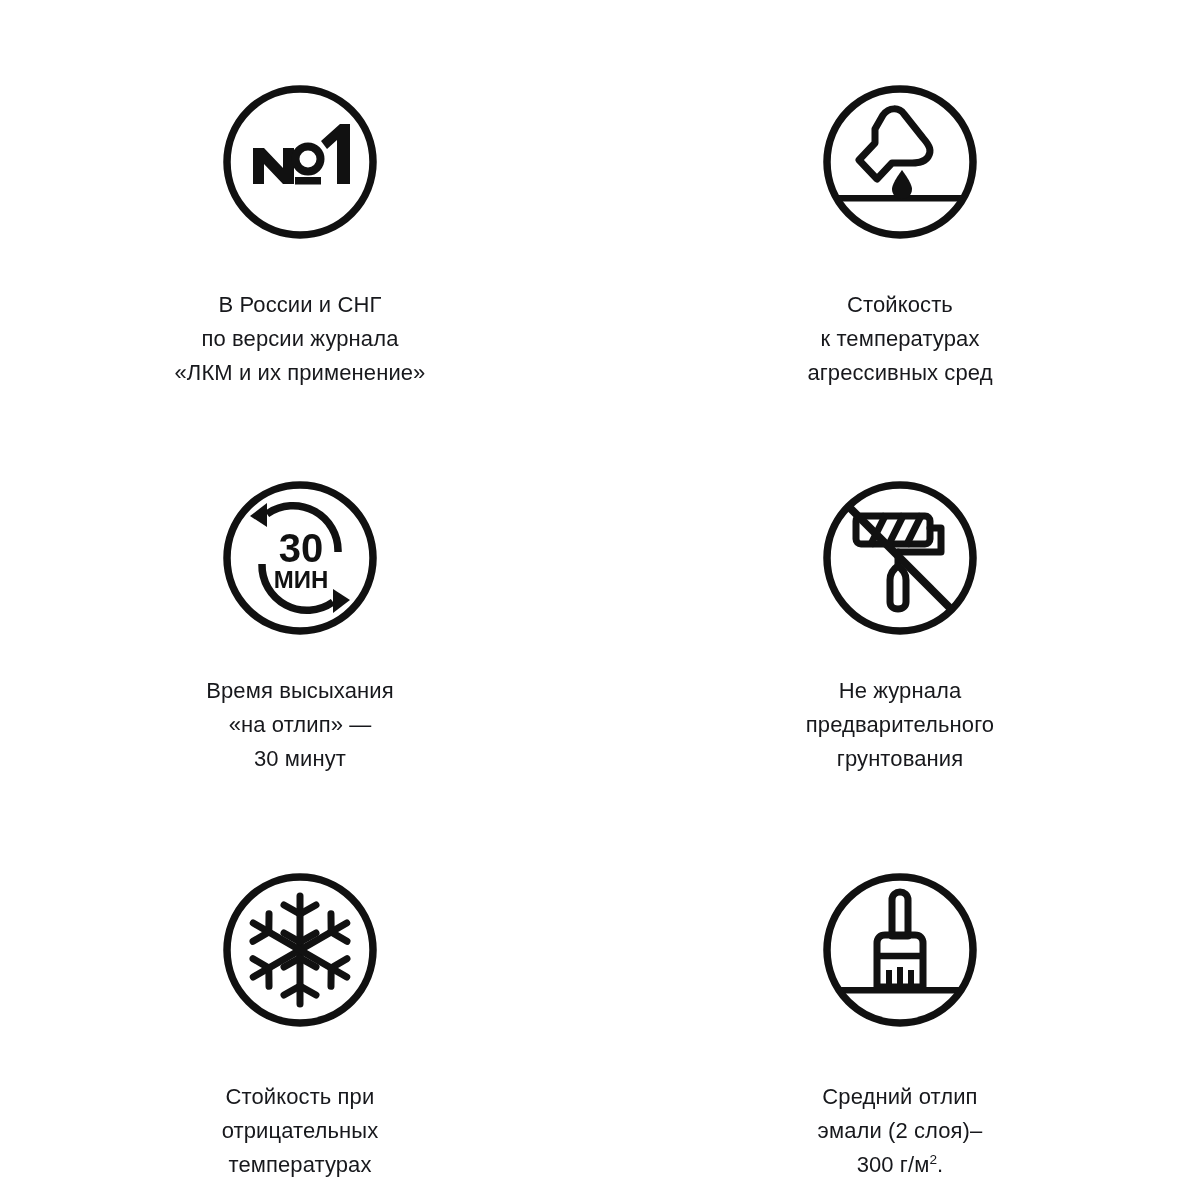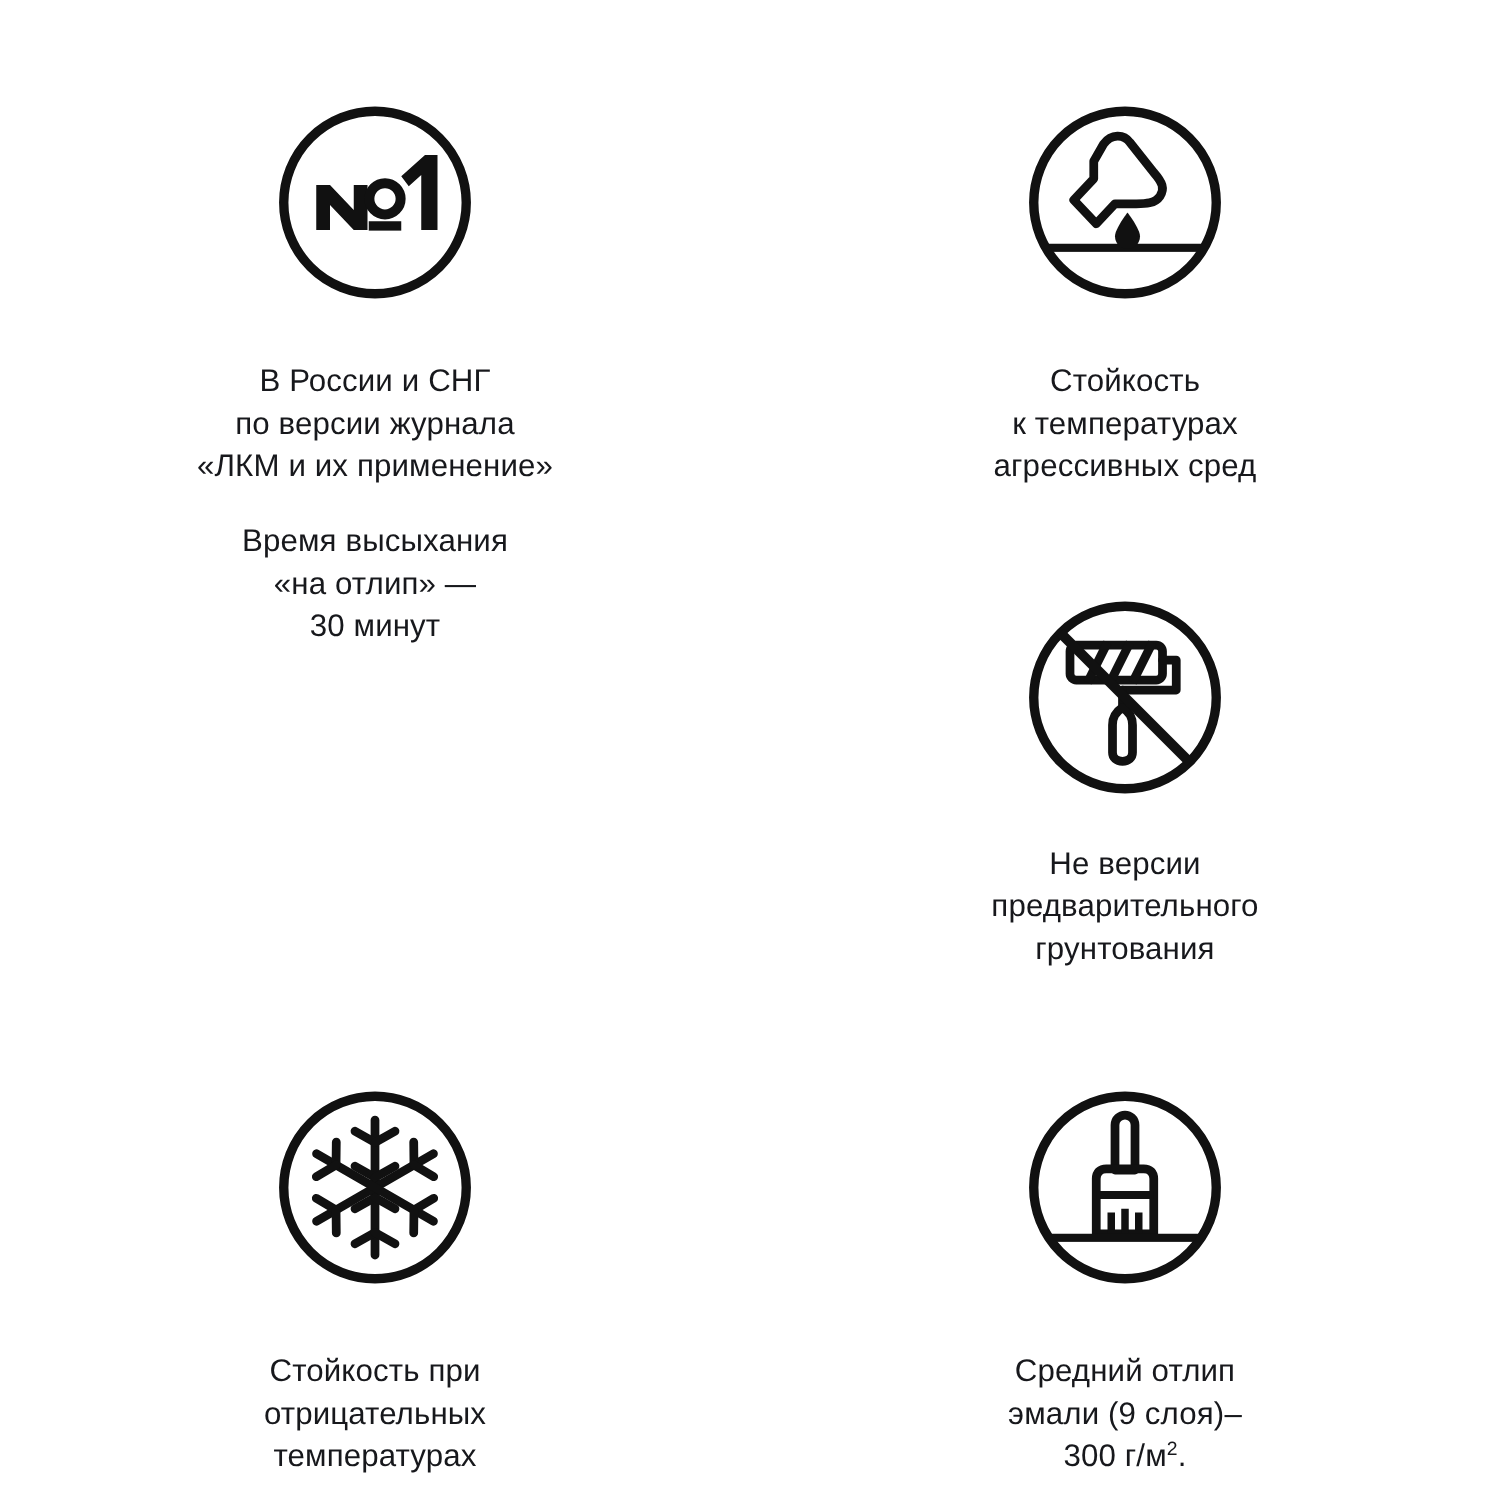--- a/index.html
+++ b/index.html
@@ -42,21 +42,21 @@
   .icon-wrap {
     width: 200px;
     height: 200px;
     display: flex;
     align-items: center;
     justify-content: center;
   }
   .caption {
     margin-top: 6px;
     text-align: center;
-    font-size: 25px;
+    font-size: 22px;
     line-height: 34px;
     font-weight: 400;
     letter-spacing: 0.1px;
     color: #17181c;
     white-space: pre-line;
     font-family: "Liberation Sans", "DejaVu Sans", sans-serif;
   }
   .caption sup {
     font-size: 0.62em;
     vertical-align: super;
@@ -118,20 +118,34 @@
 
           <path d="M82,88 C82,88 72,101 72,107 C72,113 76.5,117 82,117 C87.5,117 92,113 92,107 C92,101 82,88 82,88 Z" fill="#111111"></path>
         </svg>
       </div>
       <div class="caption">Стойкость
 к температурах
 агрессивных сред</div>
     </div>
 
     <div class="cell r2 cell-left">
+      <div class="icon-wrap">
+        <svg width="160" height="160" viewBox="0 0 160 160" aria-hidden="true">
+          <circle cx="80" cy="80" r="73" fill="none" stroke="#111111" stroke-width="7.5"></circle>
+
+          <path d="M47,36 A45,45 0 0 1 118,74" fill="none" stroke="#111111" stroke-width="7.5" stroke-linecap="butt"></path>
+          <polygon points="47,25 47,49 30,38" fill="#111111"></polygon>
+
+          <path d="M113,124 A45,45 0 0 1 42,86" fill="none" stroke="#111111" stroke-width="7.5" stroke-linecap="butt"></path>
+          <polygon points="113,135 113,111 130,122" fill="#111111"></polygon>
+
+          <text x="81" y="84" text-anchor="middle" font-family="Liberation Sans, DejaVu Sans, sans-serif" font-size="40" font-weight="700" fill="#111111">30</text>
+          <text x="81" y="110" text-anchor="middle" font-family="Liberation Sans, DejaVu Sans, sans-serif" font-size="24" font-weight="700" fill="#111111">МИН</text>
+        </svg>
+      </div>
       <div class="caption">Время высыхания
 «на отлип» —
 30 минут</div>
     </div>
 
     <div class="cell r2">
       <div class="icon-wrap">
         <svg width="160" height="160" viewBox="0 0 160 160" aria-hidden="true">
           <defs>
             <clipPath id="clipRoller">
@@ -150,21 +164,21 @@
           </g>
 
           <path d="M110,50 L121,50 L121,74 L78,74" fill="none" stroke="#111111" stroke-width="7" stroke-linejoin="round" stroke-linecap="round"></path>
           <line x1="78" y1="74" x2="78" y2="86" stroke="#111111" stroke-width="7" stroke-linecap="round"></line>
 
           <path d="M78,88 C72,92 70,96 70,102 L70,124 C70,128 73,131 78,131 C83,131 86,128 86,124 L86,102 C86,96 84,92 78,88 Z" fill="none" stroke="#111111" stroke-width="7" stroke-linejoin="round"></path>
 
           <line x1="28" y1="28" x2="132" y2="132" stroke="#111111" stroke-width="8"></line>
         </svg>
       </div>
-      <div class="caption">Не версии
+      <div class="caption">Не журнала
 предварительного
 грунтования</div>
     </div>
 
     <div class="cell r3 cell-left">
       <div class="icon-wrap">
         <svg width="160" height="160" viewBox="0 0 160 160" aria-hidden="true">
           <circle cx="80" cy="80" r="73" fill="none" stroke="#111111" stroke-width="7.5"></circle>
           <g stroke="#111111" stroke-width="7" stroke-linecap="round" fill="none">
             <g>
@@ -222,17 +236,17 @@
             <line x1="69" y1="100" x2="69" y2="117"></line>
             <line x1="80" y1="97" x2="80" y2="117"></line>
             <line x1="91" y1="100" x2="91" y2="117"></line>
           </g>
 
           <g clip-path="url(#clipBrush)">
             <rect x="4" y="117" width="152" height="6.5" fill="#111111"></rect>
           </g>
         </svg>
       </div>
-      <div class="caption"><span>Средний отлип</span><br><span>эмали (9 слоя)–</span><br><span>300 г/м</span><sup>2</sup><span>.</span></div>
+      <div class="caption"><span>Средний отлип</span><br><span>эмали (2 слоя)–</span><br><span>300 г/м</span><sup>2</sup><span>.</span></div>
     </div>
 
   </div>
 </div>
 
 </body></html>

